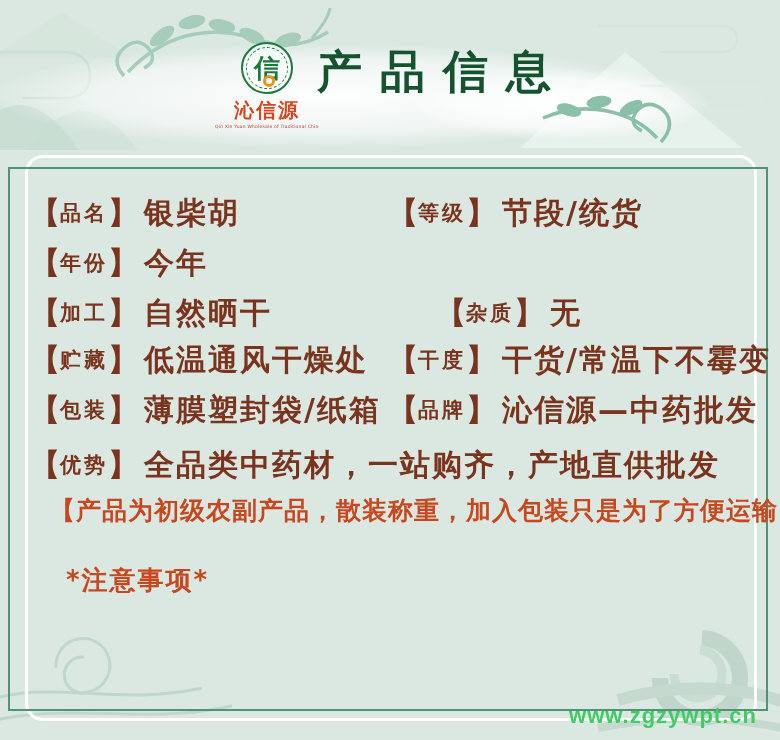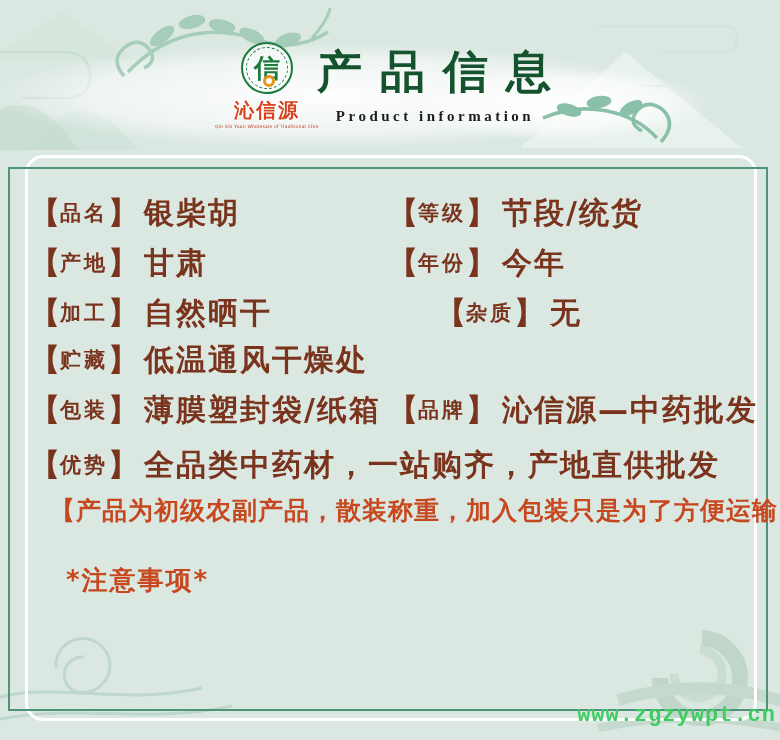--- a/index.html
+++ b/index.html
@@ -42,21 +42,21 @@
   .lab{font-size:21px;letter-spacing:3px;vertical-align:3px;}
   .val{font-size:30px;letter-spacing:2px;margin-left:6px;}
 
   .notice{position:absolute;left:50px;top:494px;z-index:4;color:#C7481F;font-size:25px;
     font-weight:700;letter-spacing:1px;white-space:nowrap;}
   .notes-title{position:absolute;left:26px;top:563px;z-index:4;color:#C7481F;font-size:26px;
     font-weight:700;letter-spacing:2px;margin-left:40px;}
   .notes-body{position:absolute;left:48px;top:605px;width:688px;z-index:4;color:#C7481F;
     font-size:26px;font-weight:700;line-height:37px;letter-spacing:1px;}
 
-  .url{position:absolute;right:4px;top:703px;z-index:6;font-family:Liberation Mono, monospace;
+  .url{position:absolute;right:23px;top:703px;z-index:6;font-family:Liberation Sans, sans-serif;
     font-size:22px;font-weight:700;color:#3FCD63;letter-spacing:1px;}
 </style>
 </head>
 <body>
 
 <div class="stage">
 
   <svg class="deco-svg" width="780" height="740" viewBox="0 0 780 740">
     <defs>
       <radialGradient id="fog" cx="50%" cy="50%" r="50%">
@@ -121,40 +121,39 @@
         <span class="logo-glyph">信</span>
       </div>
       <span class="logo-ring"></span>
     </div>
     <div class="logo-brand">沁信源</div>
     <div class="logo-tagline">Qin Xin Yuan Wholesale of Traditional Chinese Medicine</div>
   </div>
 
   <div class="title-wrap">
     <h1 class="title">产品信息</h1>
-    <div class="subtitle">Product information</div>
   </div>
 
   <div class="row r1">
     <div class="cell-l"><span class="field"><span class="bk">【</span><span class="lab">品名</span><span class="bk">】</span><span class="val">银柴胡</span></span></div>
     <div class="cell-r"><span class="field"><span class="bk">【</span><span class="lab">等级</span><span class="bk">】</span><span class="val">节段/统货</span></span></div>
   </div>
 
   <div class="row r2">
-    <div class="cell-l"><span class="field"><span class="bk">【</span><span class="lab">产地</span><span class="bk">】</span><span class="val">甘肃</span></span></div>
     <div class="cell-r"><span class="field"><span class="bk">【</span><span class="lab">年份</span><span class="bk">】</span><span class="val">今年</span></span></div>
   </div>
 
   <div class="row r3">
     <div class="cell-l"><span class="field"><span class="bk">【</span><span class="lab">加工</span><span class="bk">】</span><span class="val">自然晒干</span></span></div>
     <div class="cell-r"><span class="field"><span class="bk">【</span><span class="lab">杂质</span><span class="bk">】</span><span class="val">无</span></span></div>
   </div>
 
   <div class="row r4">
     <div class="cell-l"><span class="field"><span class="bk">【</span><span class="lab">贮藏</span><span class="bk">】</span><span class="val">低温通风干燥处</span></span></div>
+    <div class="cell-r"><span class="field"><span class="bk">【</span><span class="lab">干度</span><span class="bk">】</span><span class="val">干货/常温下不霉变</span></span></div>
   </div>
 
   <div class="row r5">
     <div class="cell-l"><span class="field"><span class="bk">【</span><span class="lab">包装</span><span class="bk">】</span><span class="val">薄膜塑封袋/纸箱</span></span></div>
     <div class="cell-r"><span class="field"><span class="bk">【</span><span class="lab">品牌</span><span class="bk">】</span><span class="val">沁信源—中药批发</span></span></div>
   </div>
 
   <div class="row r6">
     <div><span class="field"><span class="bk">【</span><span class="lab">优势</span><span class="bk">】</span><span class="val">全品类中药材，一站购齐，产地直供批发</span></span></div>
   </div>

